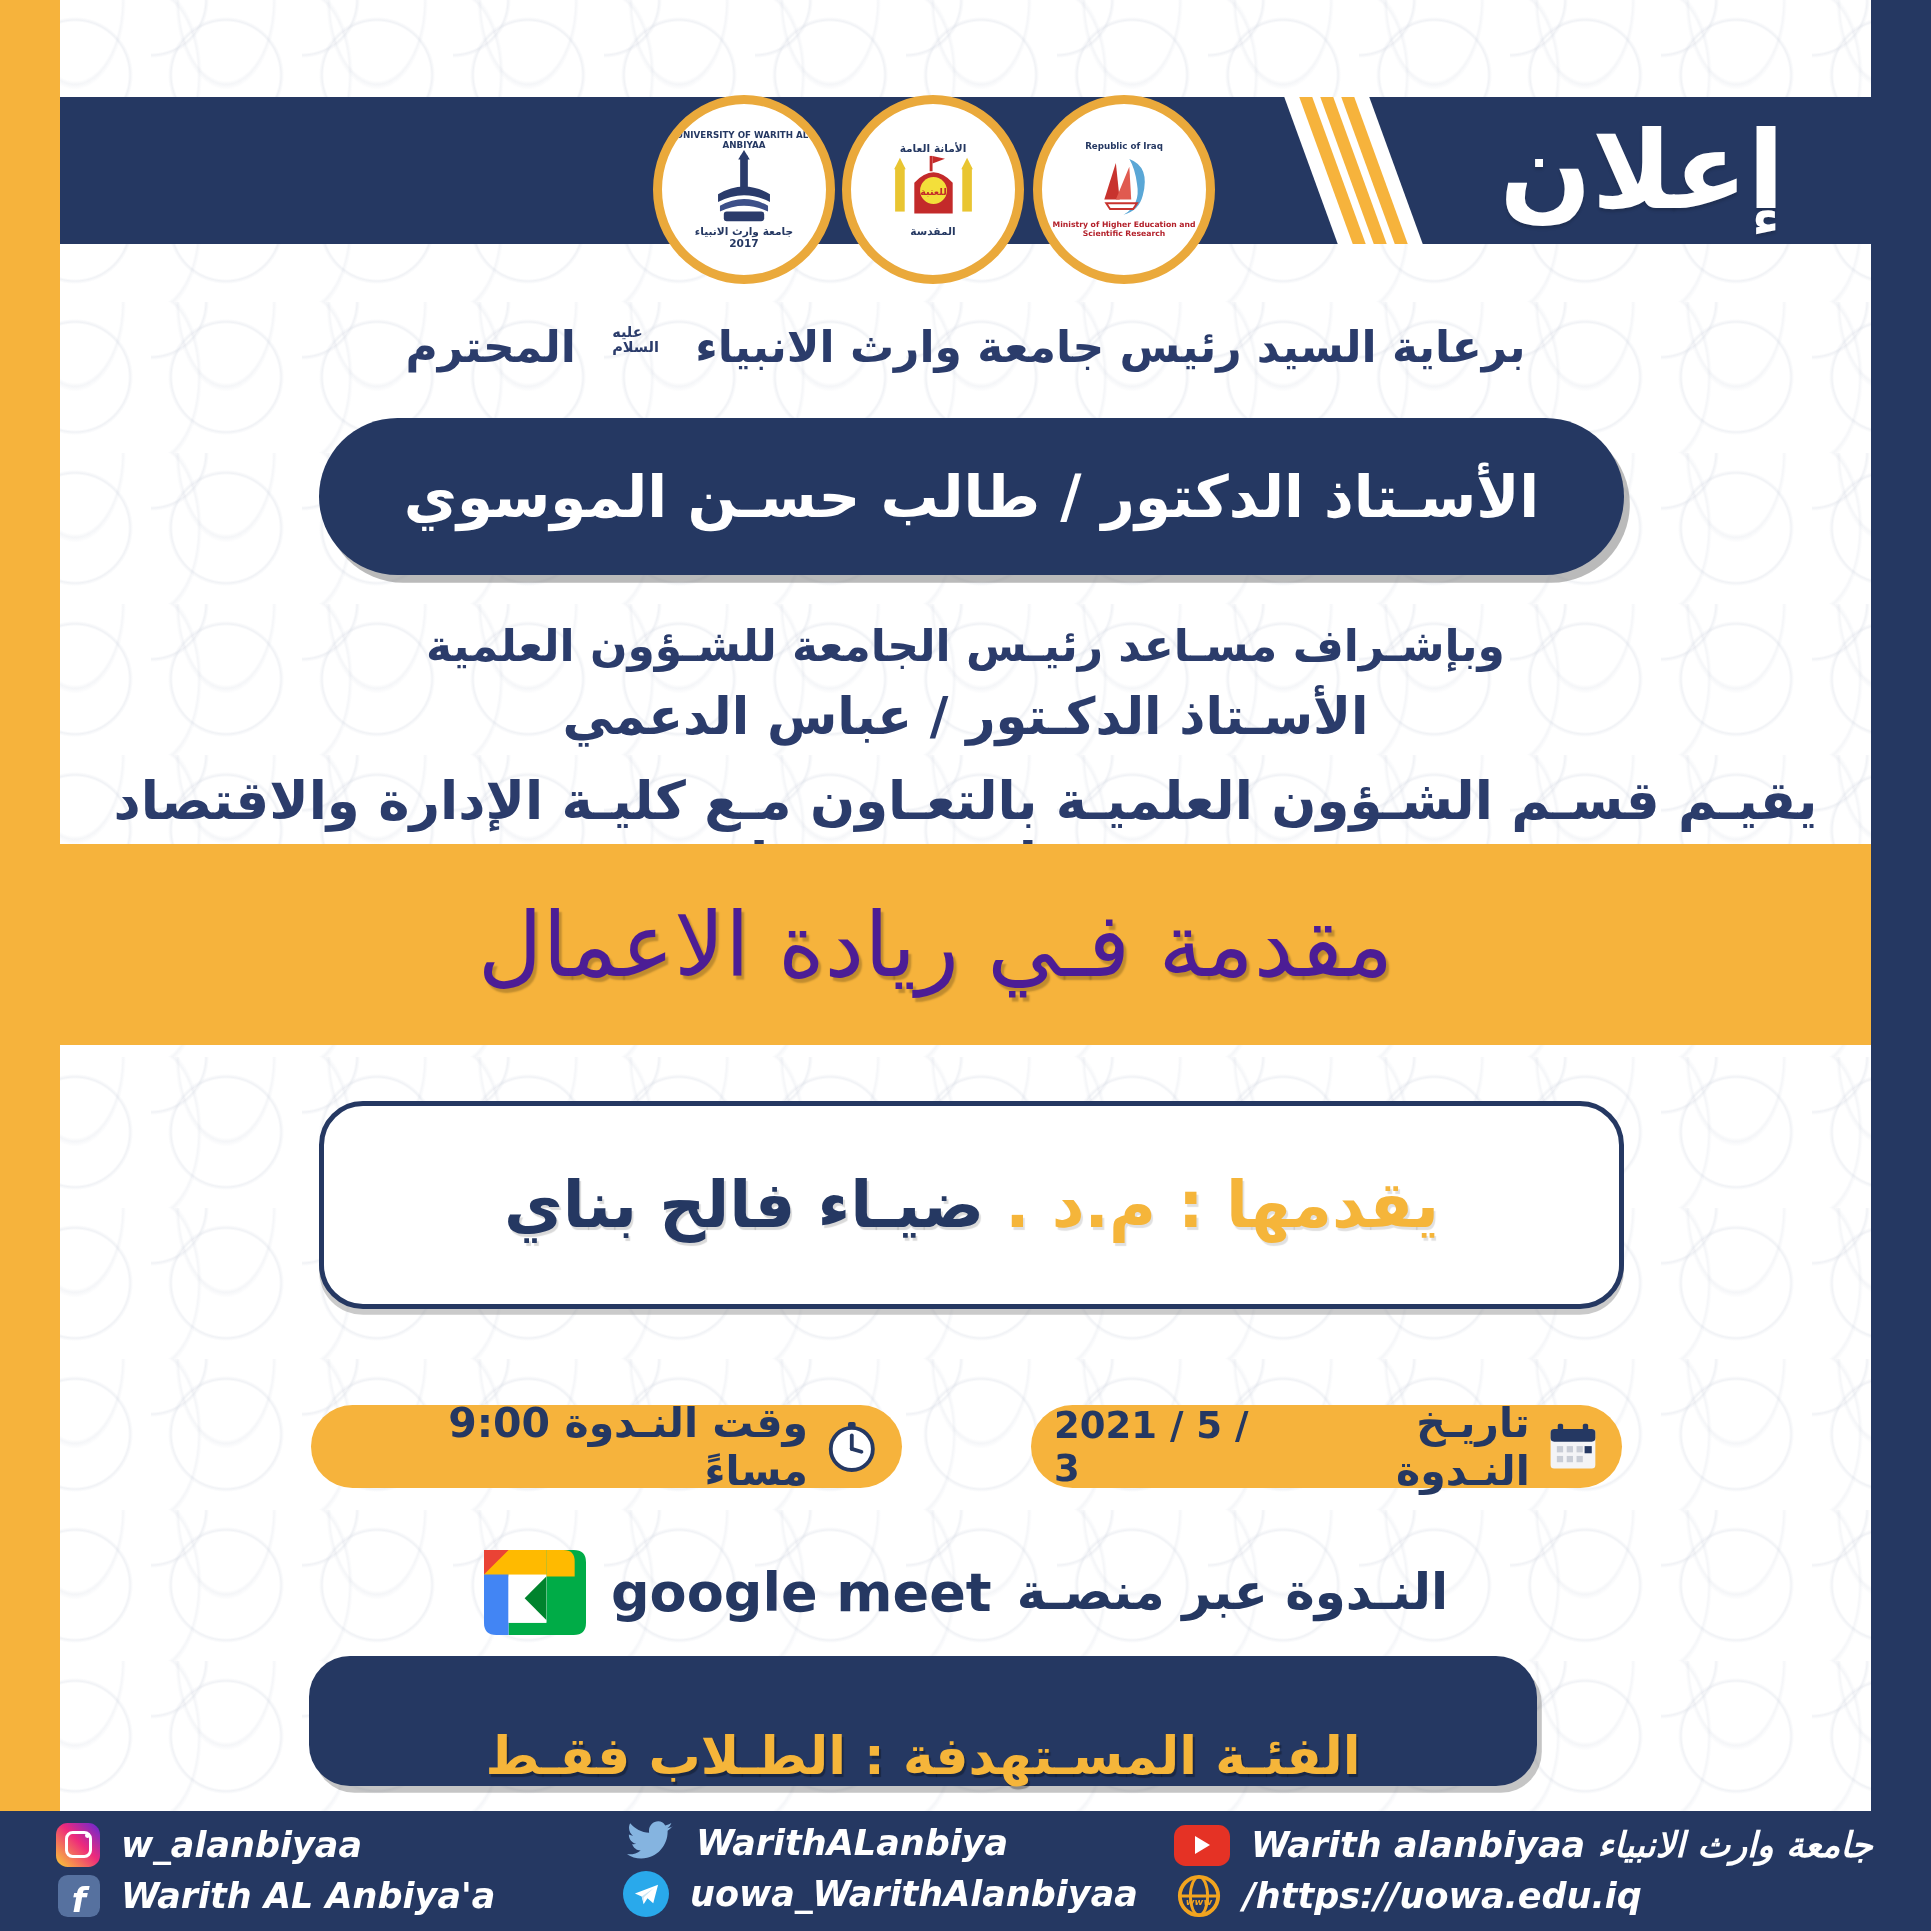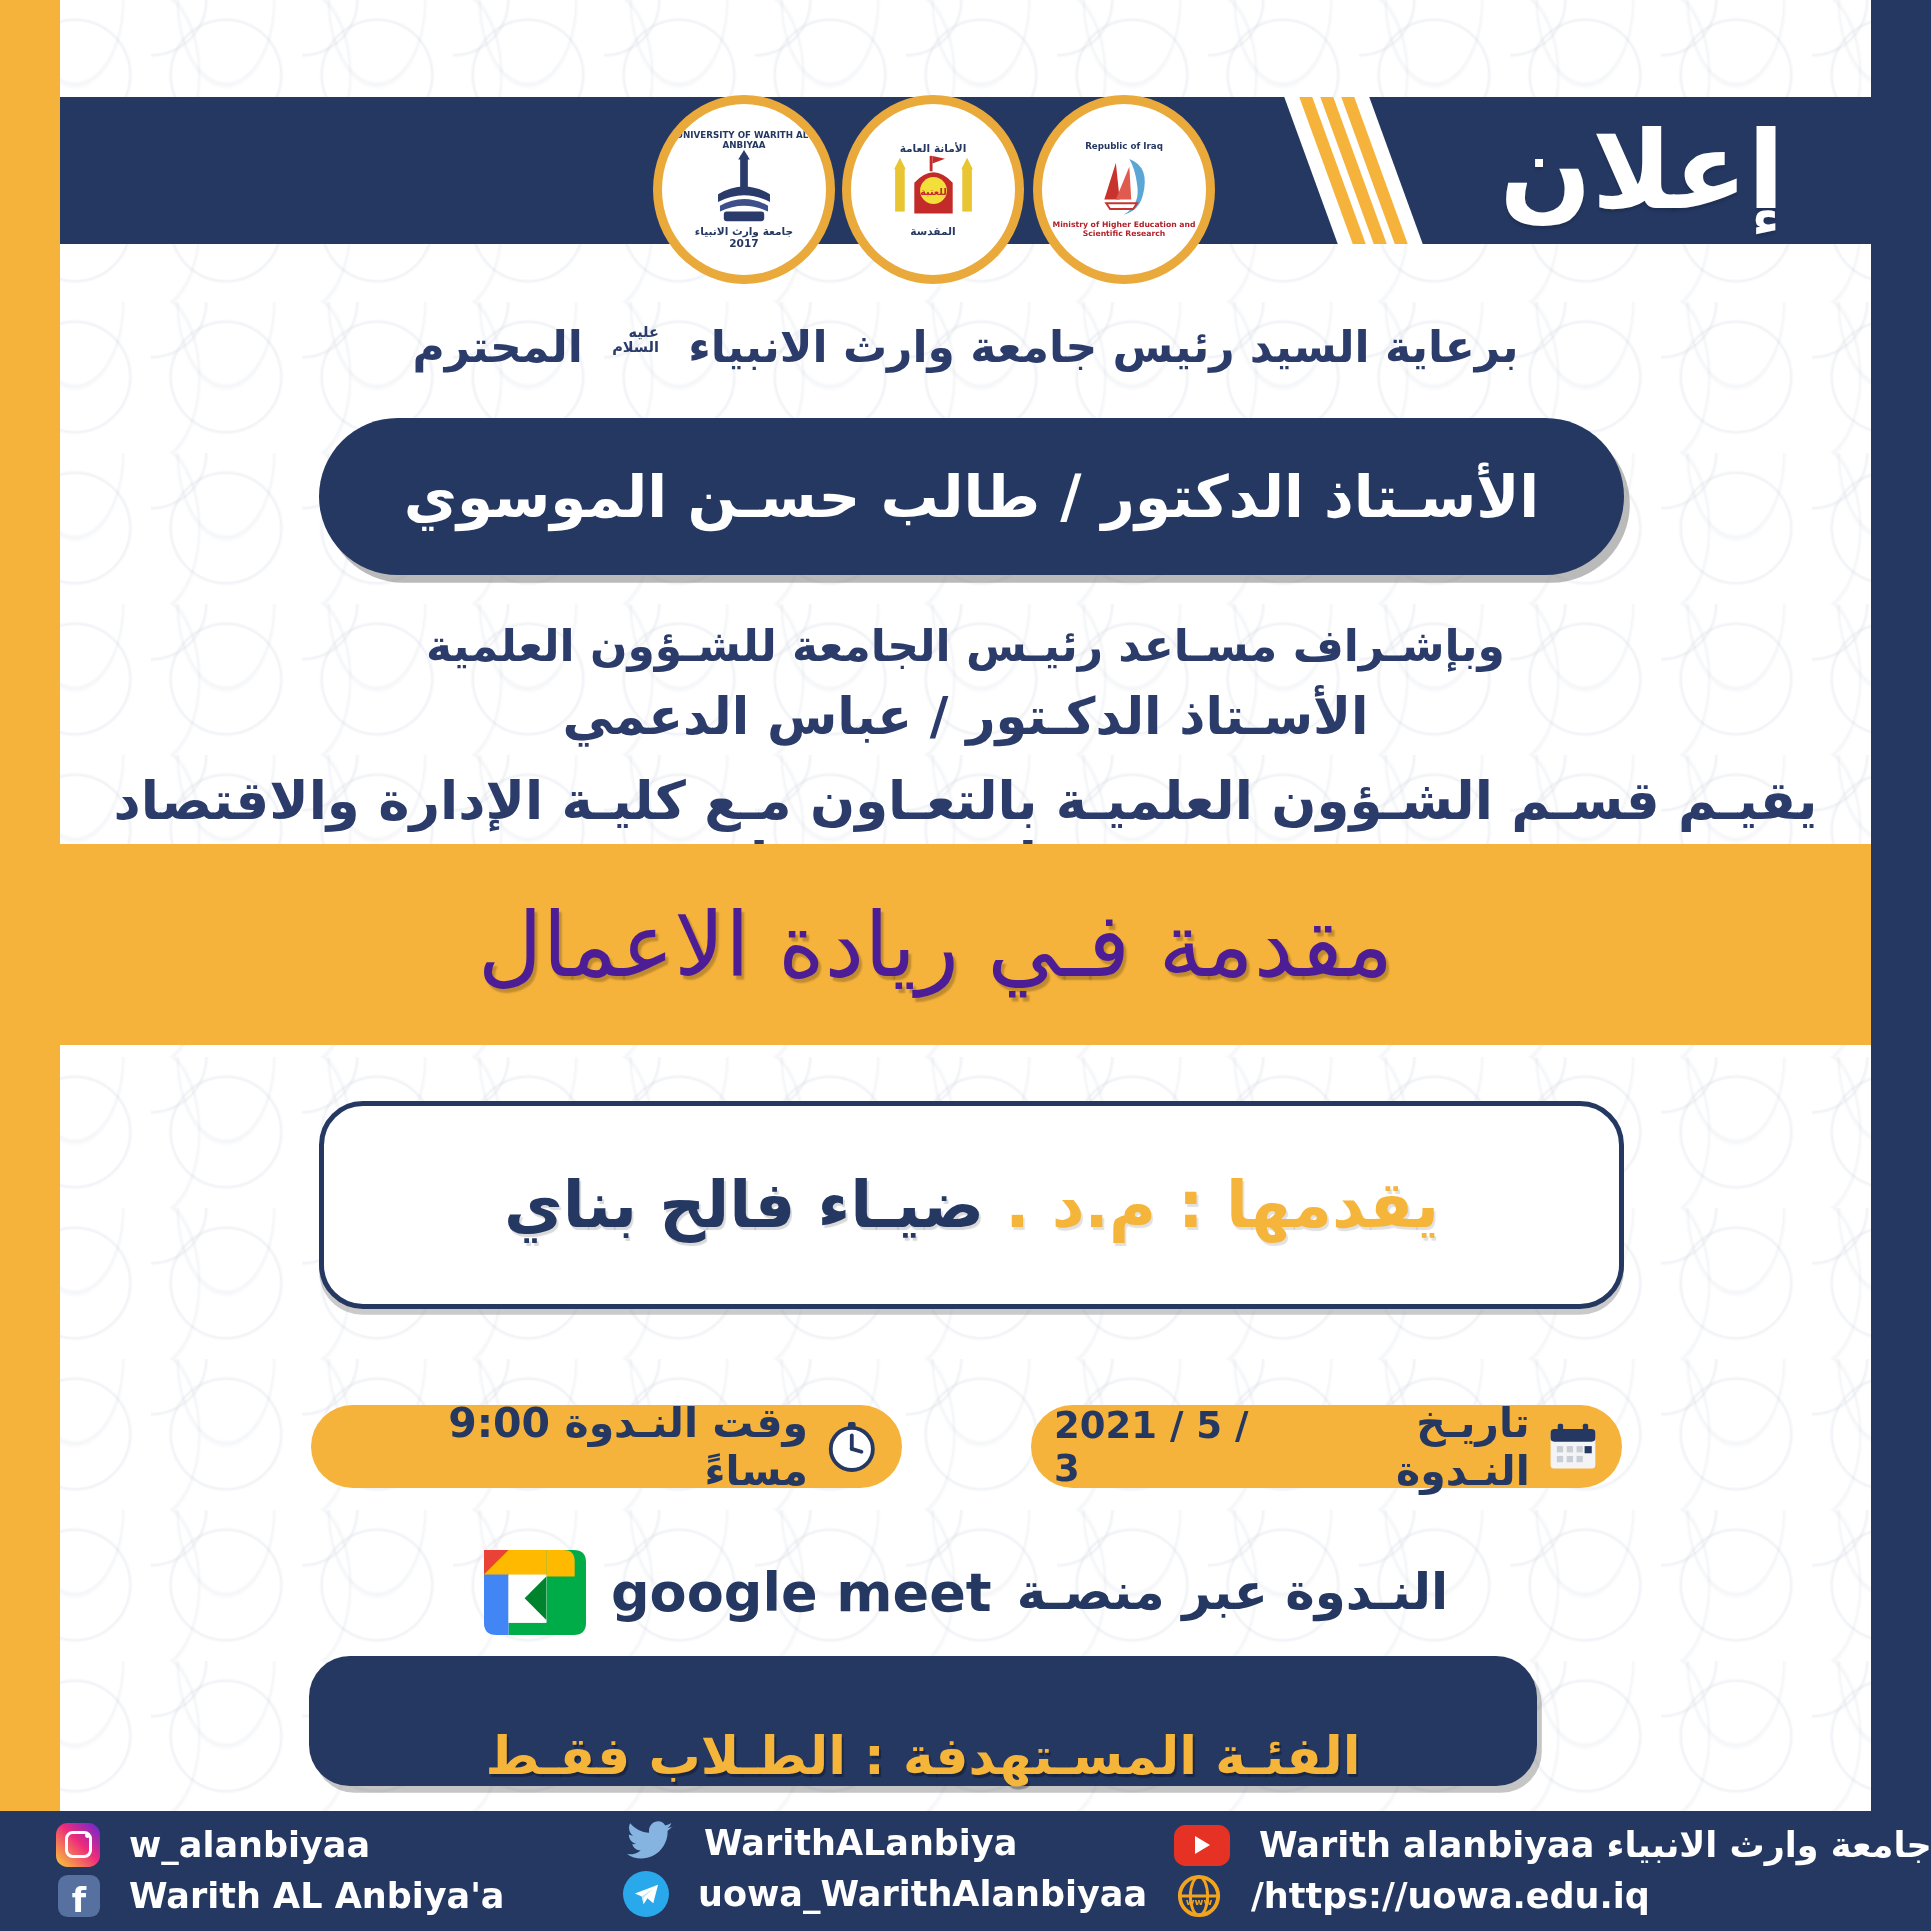--- a/index.html
+++ b/index.html
@@ -26,22 +26,22 @@
   #header-stripes .bar{width:13.5px;background:#f6b33c;}
   .logo{z-index:6;width:182px;height:189px;border-radius:50%;background:#ffffff;border:9.7px solid #eaa93b;
      box-sizing:border-box;display:flex;flex-direction:column;align-items:center;justify-content:center;overflow:hidden;}
   #logo-uowa{left:653px;top:95px;}
   #logo-amana{left:842px;top:95px;}
   #logo-ministry{left:1033px;top:95px;}
   .logo .micro{font-size:10.6px;font-weight:bold;color:#253862;text-align:center;line-height:1.15;}
   .logo .micro.red{color:#b3202a;}
   
   #sponsor-line{left:60px;top:321px;width:1811px;text-align:center;color:#2b3c6b;font-weight:bold;font-size:44px;z-index:2;}
-  .honorific{display:inline-flex;flex-direction:column;align-items:flex-start;font-size:14.5px;line-height:1.05;
-     vertical-align:middle;margin:0 14px;transform:translateY(-9.7px);color:#2b3c6b;}
+  .honorific{display:inline-flex;flex-direction:column;align-items:flex-end;font-size:14.5px;line-height:1.05;
+     vertical-align:middle;margin:0 21px;transform:translateY(-9.7px);color:#2b3c6b;}
   
   #president-pill{left:319px;top:418px;width:1305px;height:157px;background:#253862;border-radius:79px;
      display:flex;align-items:center;justify-content:center;color:#ffffff;font-size:58px;font-weight:bold;
      box-shadow:5.8px 7.7px 0 rgba(130,130,130,.55);z-index:2;}
   .center-line{left:60px;width:1811px;text-align:center;color:#2b3c6b;font-weight:bold;z-index:2;}
   #supervision-line{top:620px;font-size:44px;}
   #supervisor-line{top:687px;font-size:51px;}
   #organizer-line{top:770px;font-size:53px;}
   
   #title-band{left:0;top:844px;width:1871px;height:201px;background:#f6b33c;z-index:2;
@@ -65,21 +65,21 @@
   #meet-row{left:290px;top:1535px;width:1352px;height:114px;display:flex;align-items:center;
      justify-content:center;gap:25px;z-index:2;}
   #meet-row .ar-t{color:#253862;font-size:50px;font-weight:bold;}
   #meet-row .en-t{color:#253862;font-size:54px;font-weight:bold;direction:ltr;}
   
   #target-band{left:309px;top:1656px;width:1228px;height:130px;background:#253862;border-radius:41px;
      display:flex;align-items:flex-end;justify-content:center;z-index:2;box-shadow:4.8px 6.8px 0 rgba(90,90,90,.35);}
   #target-band span{color:#f5b53a;font-size:52px;font-weight:bold;text-shadow:1.9px 2.9px 1px rgba(0,0,0,.3);}
   
   #footer{left:0;top:1811px;width:1931px;height:120px;background:#253862;z-index:7;}
-  .f-item{position:absolute;display:flex;align-items:center;gap:29px;color:#ffffff;font-weight:bold;font-size:35px;}
+  .f-item{position:absolute;display:flex;align-items:center;gap:21px;color:#ffffff;font-weight:bold;font-size:35px;font-style:italic;}
   .f-item .txt{white-space:nowrap;}
   .ig-icon{width:44px;height:44px;border-radius:11.6px;background:linear-gradient(45deg,#f9ce34,#ee2a7b 55%,#6228d7);
      display:flex;align-items:center;justify-content:center;}
   .ig-icon .lens{width:21px;height:21px;border:3.9px solid #fff;border-radius:7.7px;position:relative;}
   .ig-icon .lens::after{content:"";position:absolute;right:-1px;top:-1px;width:4.8px;height:4.8px;background:#fff;border-radius:50%;}
   .fb-icon{width:42px;height:42px;border-radius:9.7px;background:#56719f;color:#fff;font-size:33px;font-weight:bold;
      display:flex;align-items:flex-end;justify-content:center;line-height:1;overflow:hidden;}
   .yt-icon{width:56px;height:41px;border-radius:11.6px;background:#e53225;display:flex;align-items:center;justify-content:center;}
   .yt-icon .tri{width:0;height:0;border-left:15.4px solid #fff;border-top:9.7px solid transparent;border-bottom:9.7px solid transparent;}
   .tg-icon{width:46px;height:46px;border-radius:50%;background:#29a9eb;display:flex;align-items:center;justify-content:center;}

